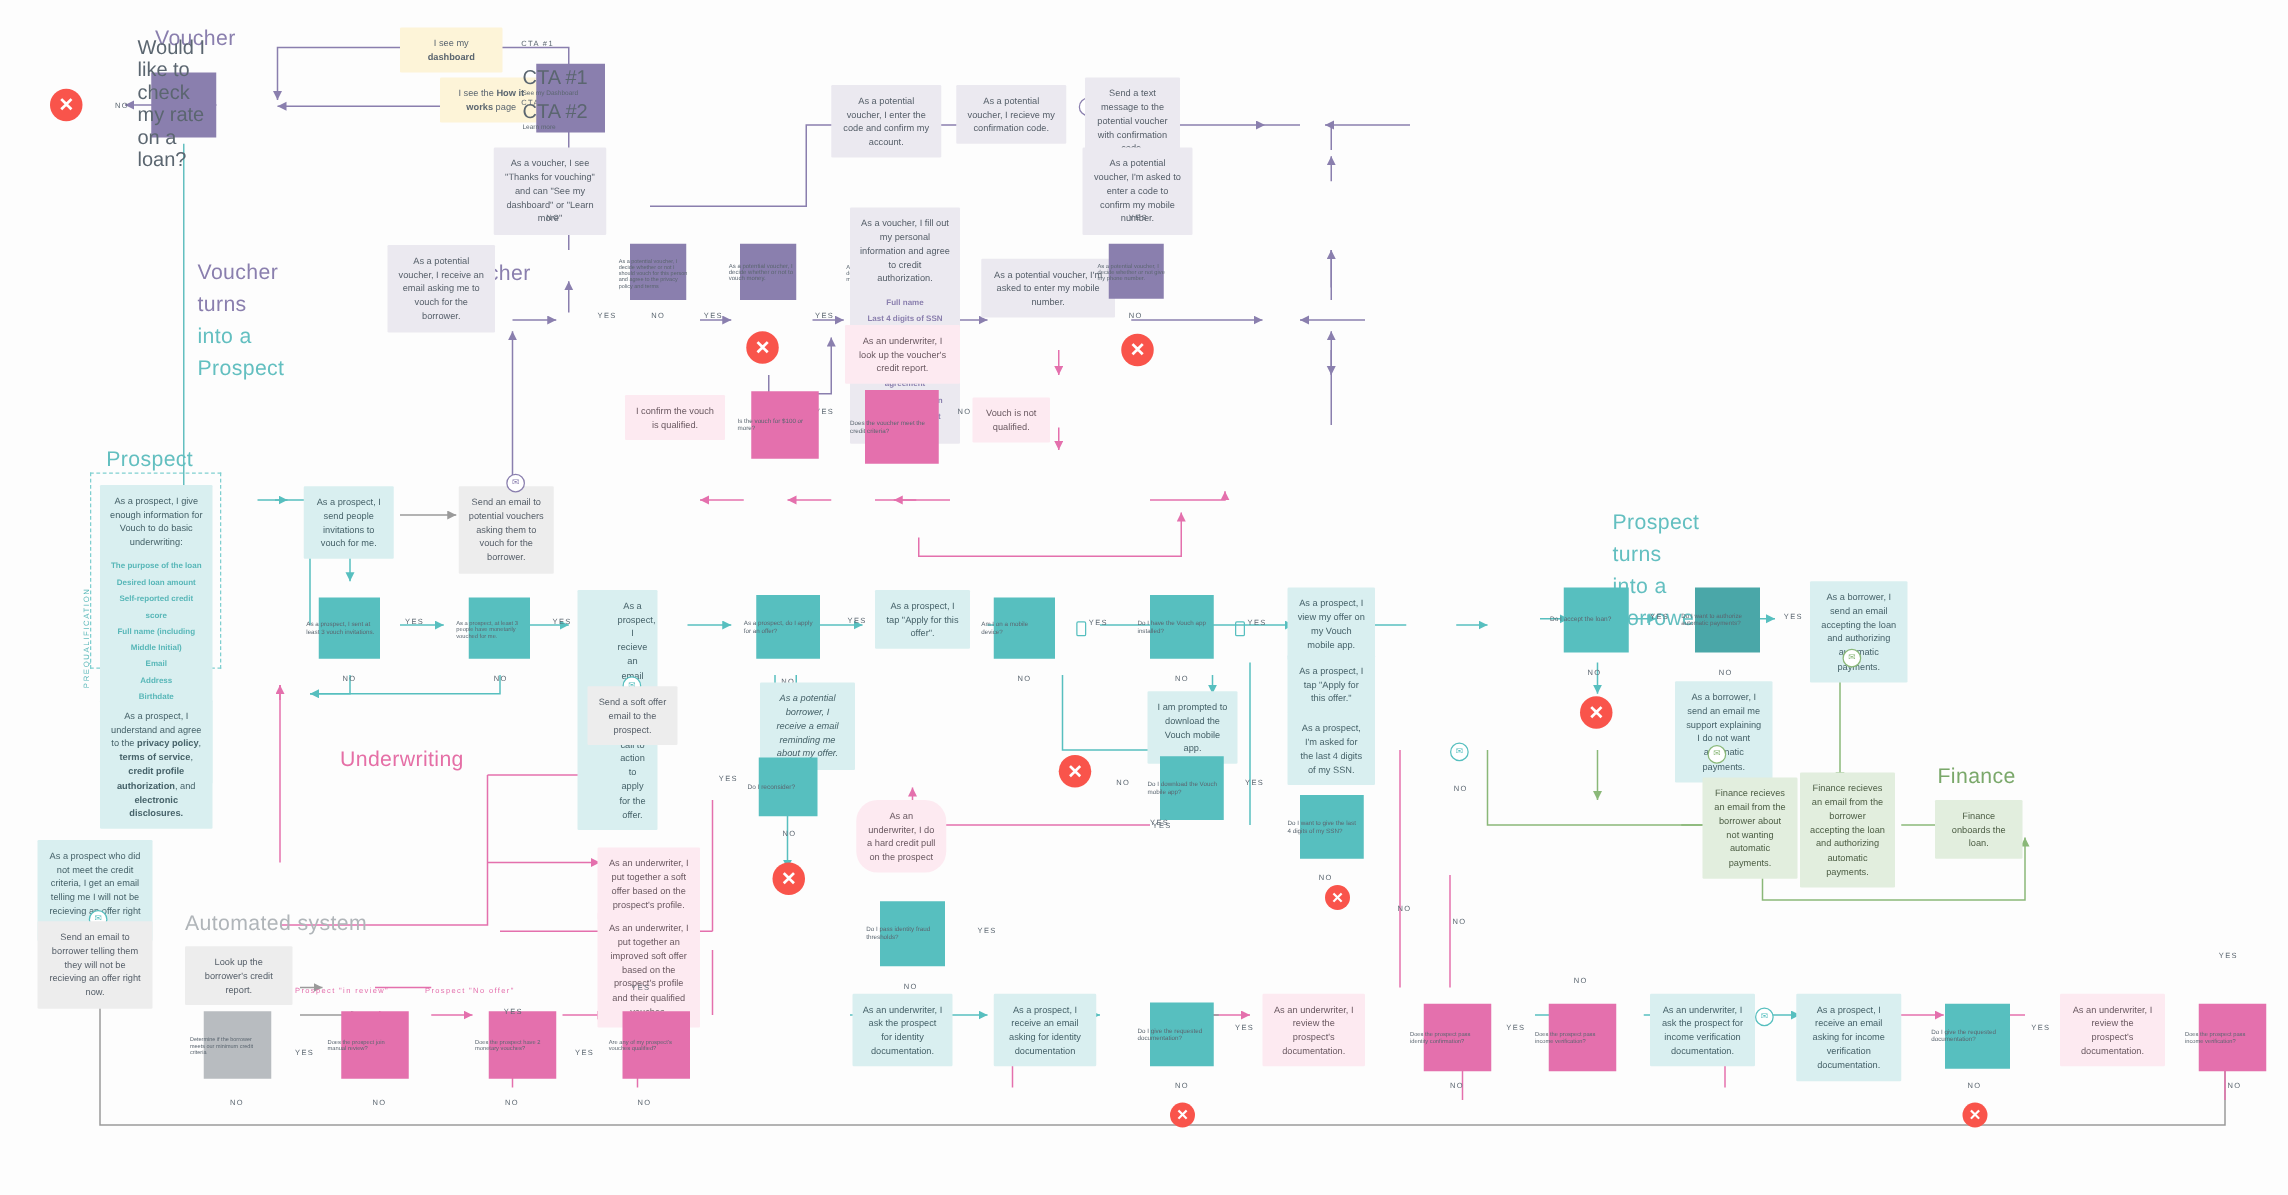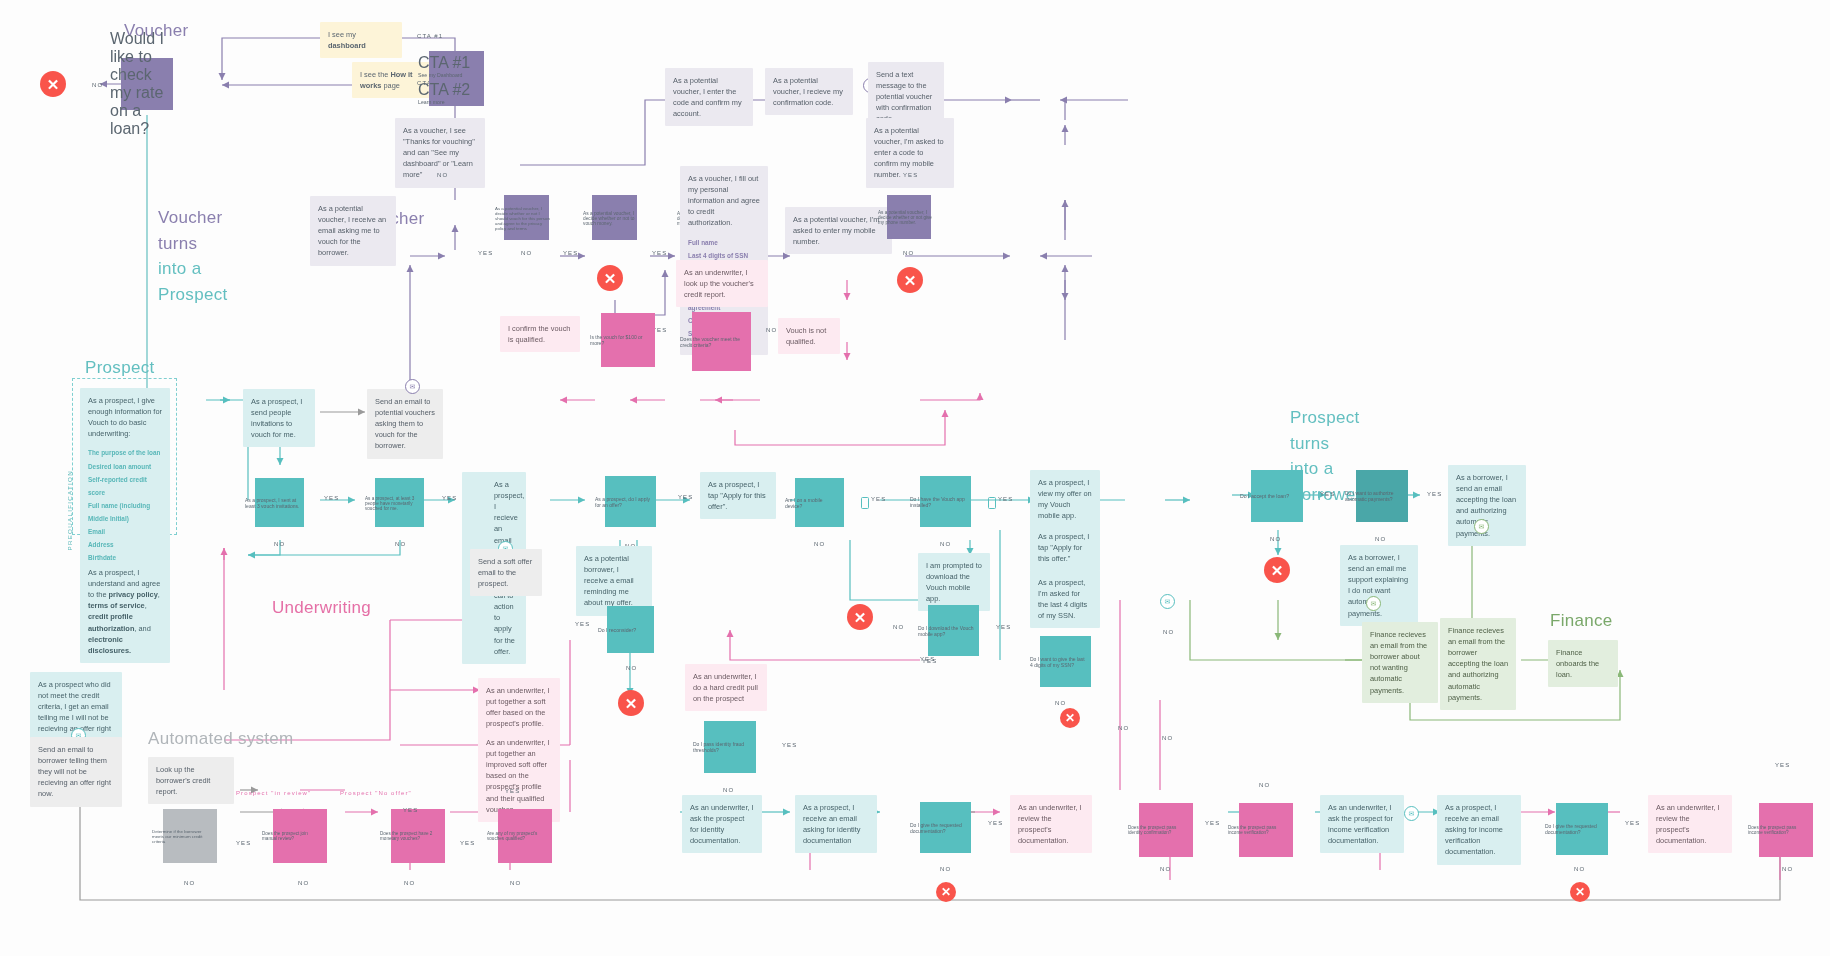--- a/index.html
+++ b/index.html
@@ -1,21 +1,21 @@
 <!DOCTYPE html>
 <html><head>
 <meta charset="utf-8">
 <style>
   html,body{margin:0;padding:0;background:#fdfdfd;}
   body{width:1830px;height:956px;position:relative;overflow:hidden;
        font-family:"Liberation Sans", sans-serif;color:#5b6670;}
   #canvas{position:absolute;inset:0;}
   svg#wires{position:absolute;left:0;top:0;width:1830px;height:956px;pointer-events:none;}
 
-  .node{position:absolute;box-sizing:border-box;}
+  .node{position:absolute;box-sizing:border-box;text-align:center;}
 
   
   .card{padding:7px 8px;font-size:7.4px;line-height:1.5;border-radius:1px;}
   .card b{font-weight:bold;}
   .c-grey{background:#ebe9f0;color:#57606a;}
   .c-yellow{background:#fdf4d8;color:#5b6670;}
   .c-pink{background:#fdeaf1;color:#6b5a62;}
   .c-teal{background:#d9eff0;color:#47636a;}
   .c-green{background:#e2eede;color:#4f6047;}
   .c-plain{background:#ededed;color:#57606a;}
@@ -378,21 +378,21 @@
 <div class="badge teal" style="left:498px;top:541px;">✉</div>
 <div class="node card c-plain" style="left:470px;top:549px;width:72px;">Send a soft offer email to the prospect.</div>
 
 <div class="dia-wrap d-teal" style="left:595px;top:466px;width:72px;height:72px;">
   <div class="shape" style="width:51px;height:51px;position:absolute;left:10px;top:10px;"></div>
   <div class="inner" style="position:relative;transform:none;width:58px;font-size:5px;">As a prospect, do I apply for an offer?</div>
 </div>
 <div class="lab" style="left:678px;top:494px;">YES</div>
 <div class="lab" style="left:625px;top:543px;">NO</div>
 
-<div class="node card c-teal" style="left:576px;top:546px;width:76px;">As a potential borrower, I receive a email reminding me about my offer.</div>
+<div class="node card c-teal" style="left:608px;top:546px;width:76px;font-style:italic;">As a potential borrower, I receive a email reminding me about my offer.</div>
 
 <div class="dia-wrap d-teal" style="left:598px;top:597px;width:66px;height:66px;">
   <div class="shape" style="width:47px;height:47px;position:absolute;left:9px;top:9px;"></div>
   <div class="inner" style="position:relative;transform:none;width:56px;font-size:5.2px;">Do I reconsider?</div>
 </div>
 <div class="lab" style="left:575px;top:621px;">YES</div>
 <div class="lab" style="left:626px;top:665px;">NO</div>
 <div class="stop" style="left:618px;top:690px;">✕</div>
 
 <div class="node card c-teal" style="left:700px;top:472px;width:76px;">As a prospect, I tap "Apply for this offer".</div>
@@ -457,21 +457,21 @@
 <div class="badge green" style="left:1474px;top:519px;">✉</div>
 <div class="node card c-teal" style="left:1340px;top:545px;width:78px;">As a borrower, I send an email me support explaining I do not want automatic payments.</div>
 <div class="badge green" style="left:1366px;top:596px;">✉</div>
 
 <div class="node card c-green" style="left:1362px;top:622px;width:76px;">Finance recieves an email from the borrower about not wanting automatic payments.</div>
 <div class="node card c-green" style="left:1440px;top:618px;width:76px;">Finance recieves an email from the borrower accepting the loan and authorizing automatic payments.</div>
 <div class="node card c-green" style="left:1548px;top:640px;width:70px;">Finance onboards the loan.</div>
 
 <div class="badge teal" style="left:1160px;top:594px;">✉</div>
 
-<div class="node card c-pink" style="left:685px;top:664px;width:82px;">As an underwriter, I do a hard credit pull on the prospect</div>
+<div class="node card c-pink" style="left:685px;top:640px;width:72px;border-radius:17px;">As an underwriter, I do a hard credit pull on the prospect</div>
 <div class="lab" style="left:922px;top:658px;">YES</div>
 
 <div class="dia-wrap d-teal" style="left:693px;top:710px;width:74px;height:74px;">
   <div class="shape" style="width:52px;height:52px;position:absolute;left:11px;top:11px;"></div>
   <div class="inner" style="position:relative;transform:none;width:58px;font-size:5px;">Do I pass identity fraud thresholds?</div>
 </div>
 <div class="lab" style="left:782px;top:742px;">YES</div>
 <div class="lab" style="left:723px;top:787px;">NO</div>
 
 <div class="node card c-pink" style="left:478px;top:678px;width:82px;">As an underwriter, I put together a soft offer based on the prospect's profile.</div>

